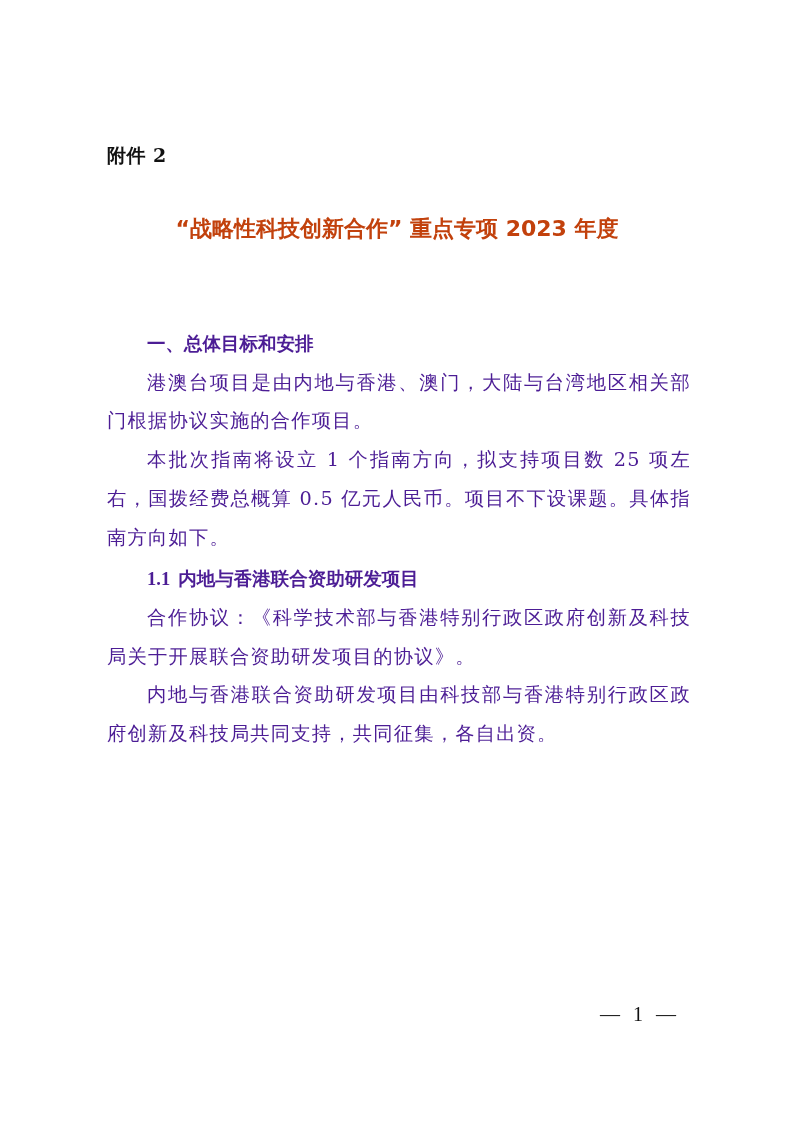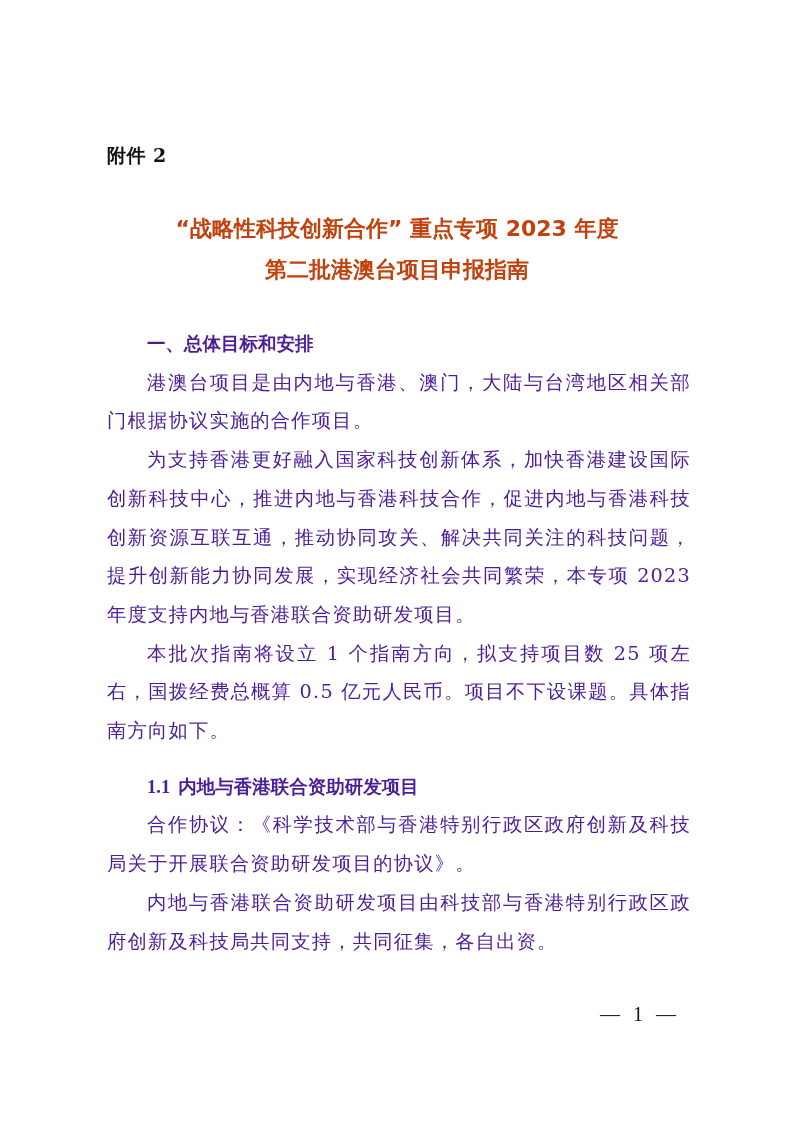--- a/index.html
+++ b/index.html
@@ -4,37 +4,35 @@
 <style>
   html, body { margin: 0; padding: 0; background: #ffffff; }
   body { width: 794px; height: 1123px; position: relative; overflow: hidden; }
   .page { position: absolute; left: 0; top: 0; width: 794px; height: 951px; background: #fff; color: #111; }
   .attach { position: absolute; left: 107px; top: 143px; font-family: "DejaVu Serif", "Liberation Serif", serif; font-weight: bold; font-size: 19px; letter-spacing: 0.5px; }
   .title { position: absolute; left: 0; width: 794px; text-align: center; font-family: "DejaVu Sans", sans-serif; font-weight: bold; font-size: 22px; color: #c2410c; }
   .title.l1 { top: 214px; }
   .title.l2 { top: 255px; }
   .body { position: absolute; left: 107px; top: 325px; width: 584px; font-family: "DejaVu Serif", "Liberation Serif", serif; font-size: 19.3px; line-height: 38.7px; color: #4c1d95; text-align: justify; text-justify: inter-character; }
   .h1 { font-family: "DejaVu Sans", sans-serif; font-weight: bold; font-size: 18.5px; padding-left: 40px; margin: 0; line-height: 38.7px; }
-  .h2 { font-family: "DejaVu Sans", sans-serif; font-weight: bold; font-size: 18.5px; padding-left: 40px; margin: 17px 0 0 0; line-height: 38.7px; }
+  .h2 { font-family: "DejaVu Sans", sans-serif; font-weight: bold; font-size: 18.5px; padding-left: 40px; margin: 3px 0 0 0; line-height: 38.7px; }
   .h2 .num { font-family: "Liberation Serif", serif; font-weight: bold; margin-right: 8px; }
   p { margin: 0; text-indent: 40px; letter-spacing: 1.2px; }
   .pagenum { position: absolute; left: 600px; top: 1003px; font-family: "Liberation Serif", serif; font-size: 20px; color: #111; letter-spacing: 4px; }
 </style>
 </head>
 <body>
 
 <div class="page">
   <div class="attach">附件 2</div>
   <div class="title l1">“战略性科技创新合作” 重点专项 2023 年度</div>
-  <div class="title l2">第二批港澳台项目申报指南</div>
 
   <div class="body">
     <div class="h1">一、总体目标和安排</div>
     <p>港澳台项目是由内地与香港、澳门，大陆与台湾地区相关部门根据协议实施的合作项目。</p>
-    <p>为支持香港更好融入国家科技创新体系，加快香港建设国际创新科技中心，推进内地与香港科技合作，促进内地与香港科技创新资源互联互通，推动协同攻关、解决共同关注的科技问题，提升创新能力协同发展，实现经济社会共同繁荣，本专项 2023 年度支持内地与香港联合资助研发项目。</p>
     <p>本批次指南将设立 1 个指南方向，拟支持项目数 25 项左右，国拨经费总概算 0.5 亿元人民币。项目不下设课题。具体指南方向如下。</p>
     <div class="h2">
       <span class="num">1.1</span><span>内地与香港联合资助研发项目</span>
     </div>
     <p>合作协议：《科学技术部与香港特别行政区政府创新及科技局关于开展联合资助研发项目的协议》。</p>
     <p>内地与香港联合资助研发项目由科技部与香港特别行政区政府创新及科技局共同支持，共同征集，各自出资。</p>
   </div>
 
   <div class="pagenum">— 1 —</div>
 </div>

